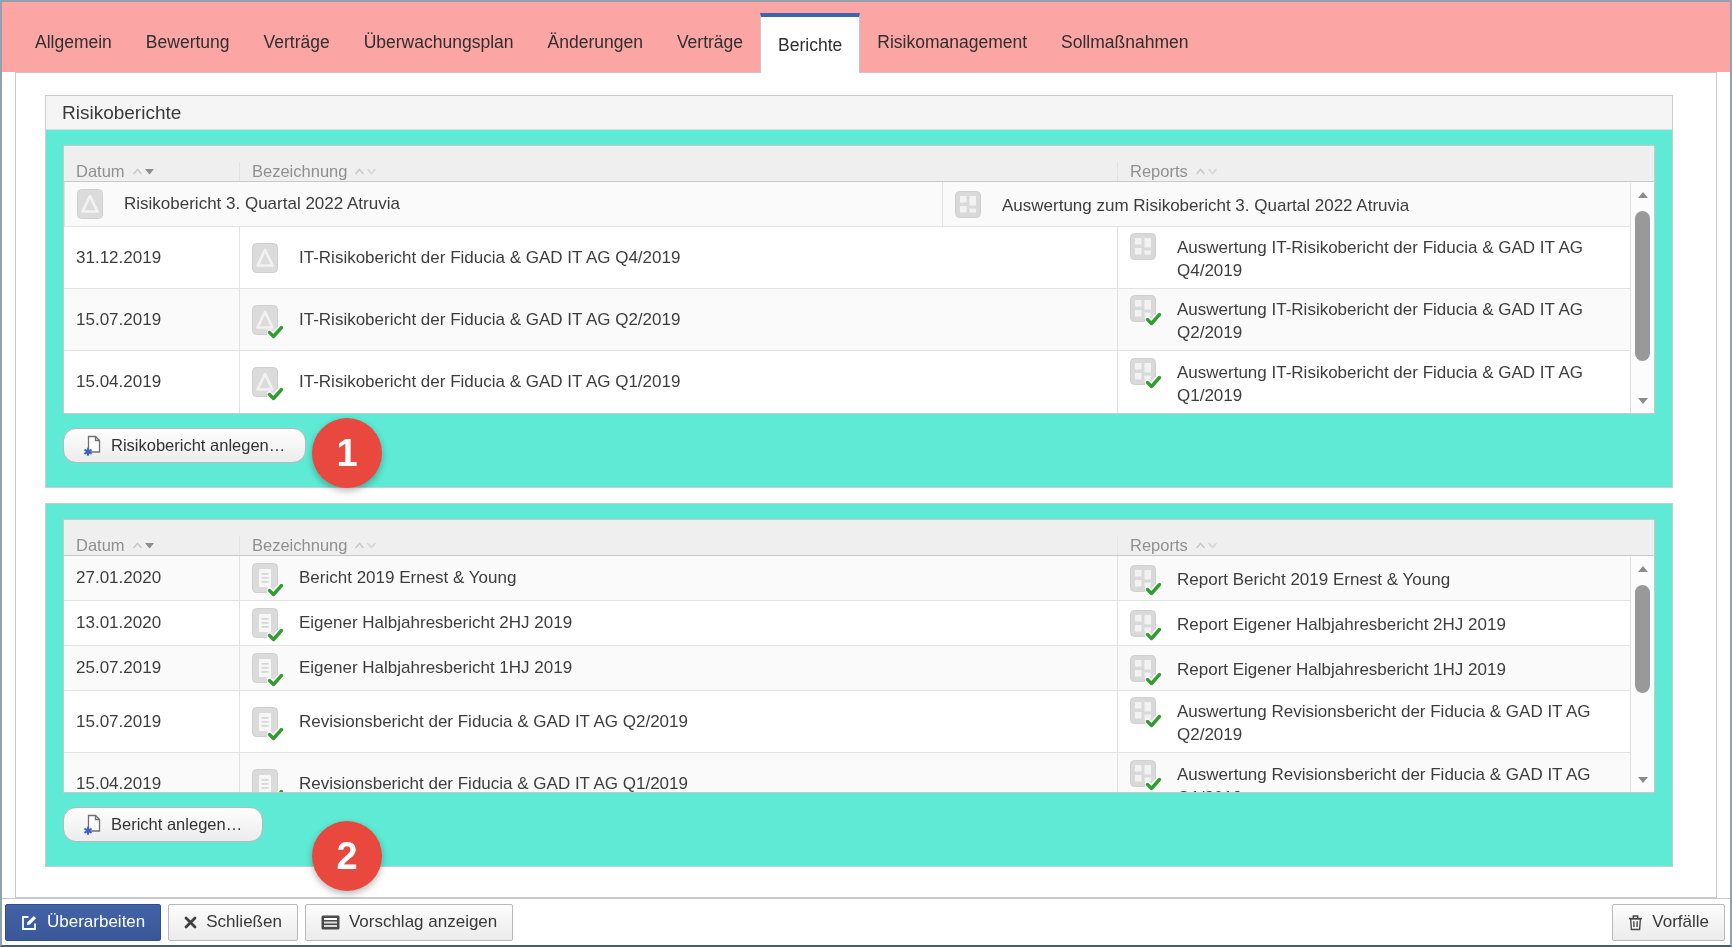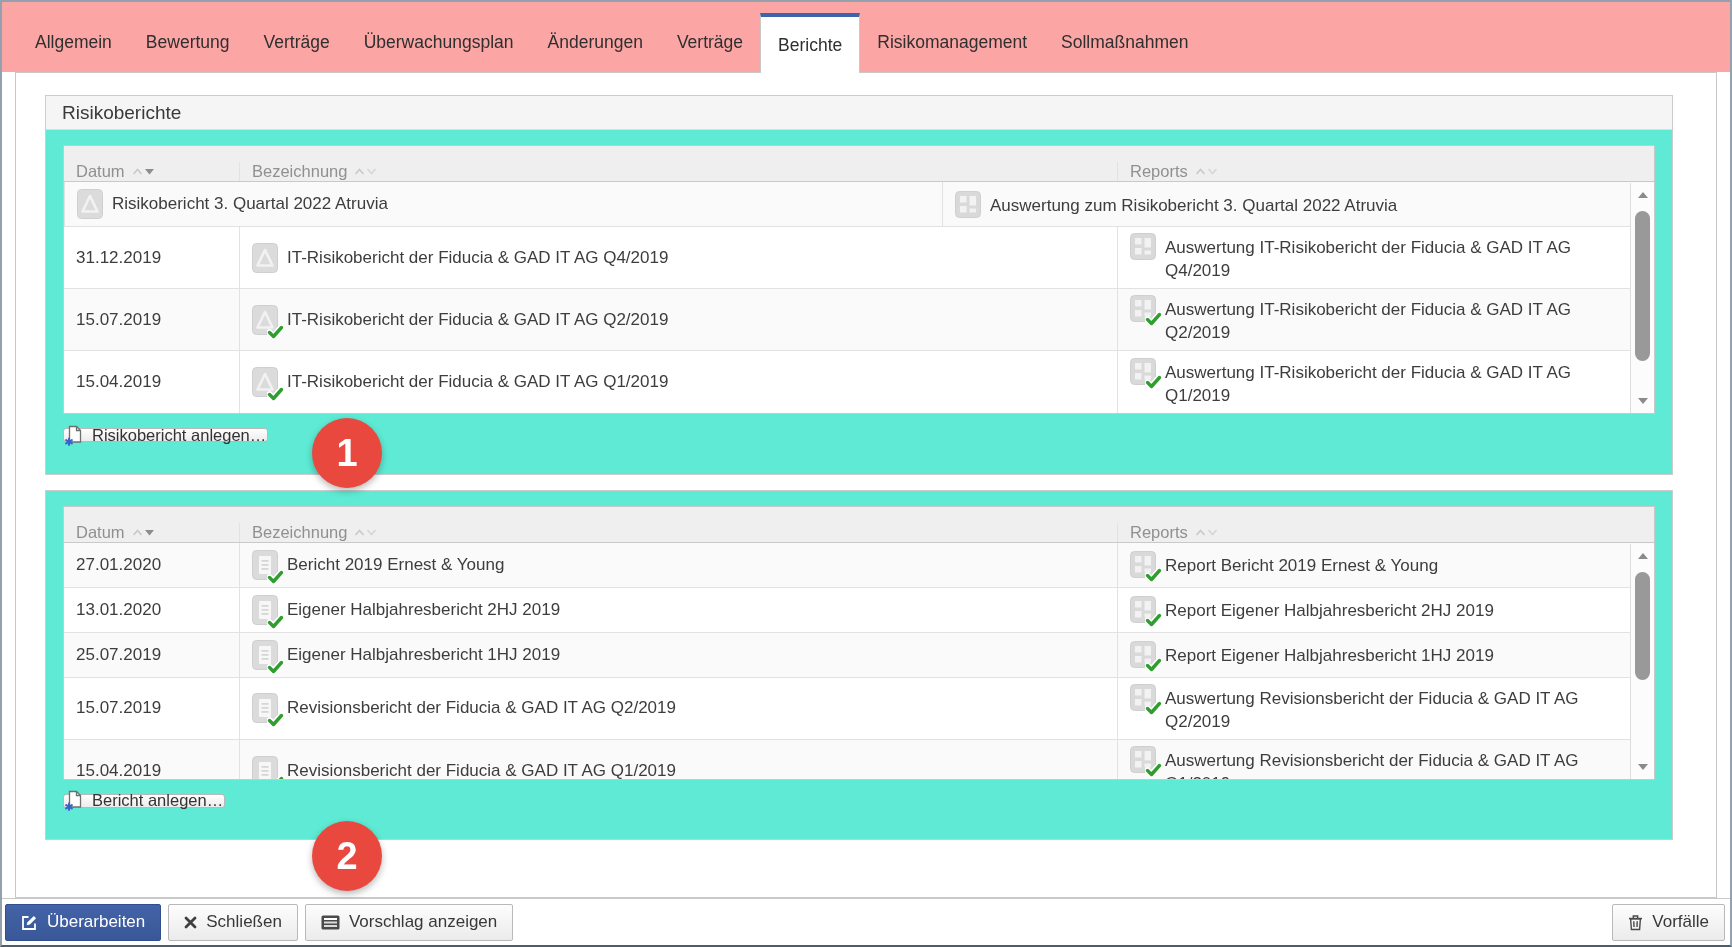--- a/index.html
+++ b/index.html
@@ -27,38 +27,38 @@
   .col-datum{width:175px;flex:none}
   .col-bez{width:878px;flex:none;border-left:1px solid #e2e2e2}
   .col-rep{flex:1;border-left:1px solid #e2e2e2;min-width:0}
   .tbody{overflow:hidden}
   .section[data-variant="doc"] .tbody{max-height:236px}
   .trow{display:flex;min-height:45px;border-bottom:1px solid #e2e2e2;background:#fff}
   .trow:last-child{border-bottom:none}
   .trow:nth-child(odd){background:#fafafa}
   .trow.tall{min-height:62px}
   .td{display:flex;align-items:center;padding:2px 12px;font-size:17px;color:#3d3d3d}
-  .cellwrap{display:flex;align-items:center;gap:9px;min-width:0}
+  .cellwrap{display:flex;align-items:center;gap:21px;min-width:0}
   .td.col-rep .cellwrap{align-items:flex-start}
   .td.col-rep .cell-text{padding-top:3px;line-height:23px;max-width:452px}
   .icon-wrap{position:relative;flex:none;display:inline-flex}
   .icon-wrap .check{display:none;position:absolute;right:-6px;bottom:-5px}
   .icon-wrap.checked .check{display:block}
 
   
   .vscroll{position:absolute;top:37px;right:0;bottom:0;width:24px;background:#fcfcfc;border-left:1px solid #ddd}
   .vscroll .arr{position:absolute;left:0;right:0;display:flex;justify-content:center}
   .vscroll .arr.up{top:8px}
   .vscroll .arr.down{bottom:8px}
   .vthumb{position:absolute;left:4px;right:4px;background:#999;border-radius:8px}
   .section[data-variant="a"] .vthumb{top:28px;height:150px}
   .section[data-variant="doc"] .vthumb{top:28px;height:108px}
 
   
-  .add-btn{margin-top:14px;display:inline-flex;align-items:center;gap:8px;height:14px;padding:0 1px;background:linear-gradient(#fefefe,#ececec);border:1px solid #b9b9b9;border-radius:3px;font-size:16.5px;color:#333;font-family:inherit;cursor:pointer}
+  .add-btn{margin-top:14px;display:inline-flex;align-items:center;gap:8px;height:35px;padding:0 20px;background:linear-gradient(#fefefe,#ececec);border:1px solid #b9b9b9;border-radius:13px;font-size:16.5px;color:#333;font-family:inherit;cursor:pointer}
 
   
   .badge{position:absolute;width:70px;height:70px;border-radius:50%;background:#e9483f;color:#fff;font-size:38px;font-weight:bold;display:flex;align-items:center;justify-content:center;z-index:10;box-shadow:0 3px 7px rgba(0,0,0,.28)}
   .badge.b1{left:310px;top:416px}
   .badge.b2{left:310px;top:819px}
 
   
   .footer{margin-top:auto;border-top:1px solid #c9c9c9;height:47px;display:flex;align-items:center;gap:7px;padding:12px 3px;background:#fff}
   .fbtn{height:37px;display:inline-flex;align-items:center;gap:9px;padding:0 15px;font-size:17px;color:#383838;background:linear-gradient(#fdfdfd,#ebebeb);border:1px solid #b9b9b9;border-radius:2px;font-family:inherit;cursor:pointer;white-space:nowrap}
   .fbtn.primary{background:linear-gradient(#4263a7,#3a5898);border-color:#324f8d;color:#fff}

